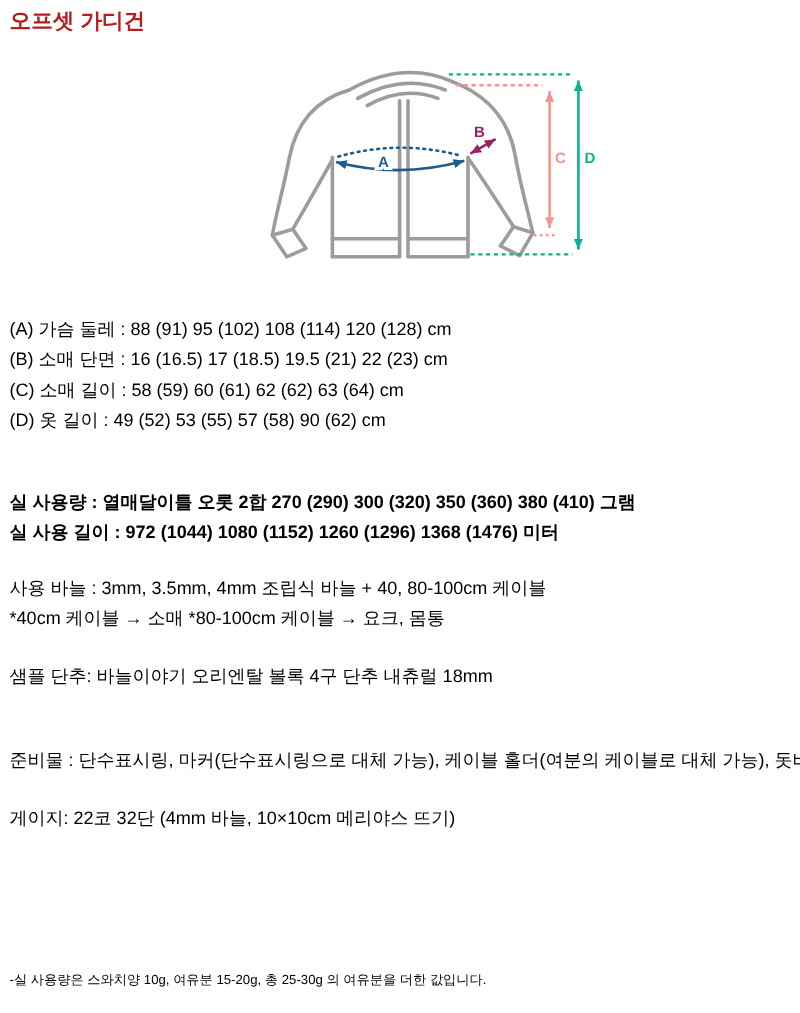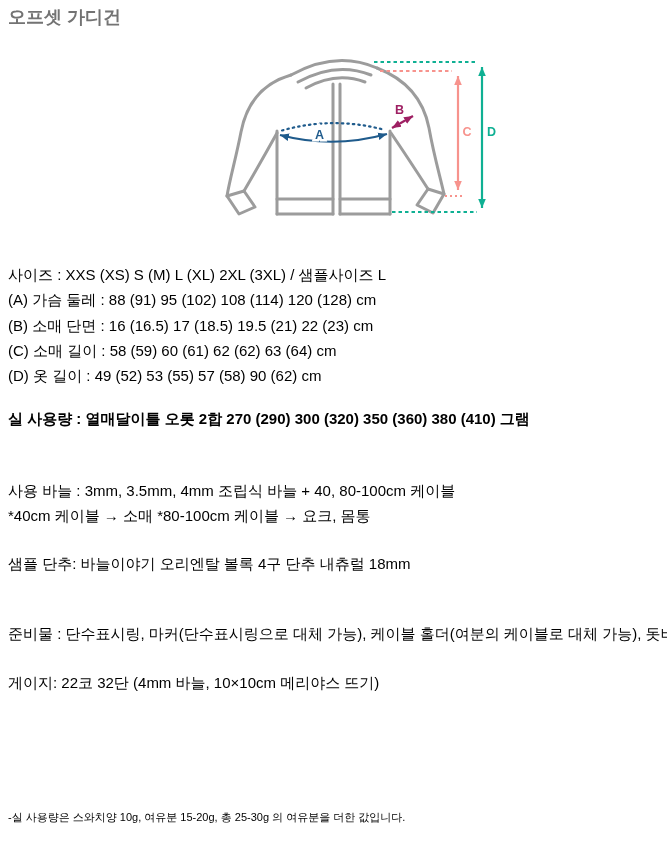--- a/index.html
+++ b/index.html
@@ -11,21 +11,21 @@
     font-family:"Liberation Sans","DejaVu Sans",sans-serif;
     color:#000;
     overflow:hidden;
   }
   .title{
     position:absolute;
     left:8px; top:5px;
     margin:0;
     font-size:18px;
     font-weight:700;
-    color:#737373;
+    color:#b91c1c;
   }
   .diagram{
     position:absolute;
     left:200px; top:52px;
     width:320px; height:180px;
   }
   .textblock{
     position:absolute;
     left:8px;
     margin:0;
@@ -125,29 +125,29 @@
       <g>
         <path d="M374,62 L477,62" stroke="#0fb093" stroke-width="2" fill="none" stroke-dasharray="3.5,3"></path>
         <path d="M392,212 L477,212" stroke="#0fb093" stroke-width="2" fill="none" stroke-dasharray="3.5,3"></path>
         <line x1="482" y1="67" x2="482" y2="208" stroke="#0fb093" stroke-width="2.2" marker-start="url(#m-teal-s)" marker-end="url(#m-teal-e)"></line>
         <text x="487" y="136" fill="#0fb093">D</text>
       </g>
     </svg>
   </div>
 
   <div class="textblock tb-specs">
-    <p>사이즈 : XXS (XS) S (M) L (XL) 2XL (3XL) / 샘플사이즈 L</p>
     <p>(A) 가슴 둘레 : 88 (91) 95 (102) 108 (114) 120 (128) cm</p>
     <p>(B) 소매 단면 : 16 (16.5) 17 (18.5) 19.5 (21) 22 (23) cm</p>
     <p>(C) 소매 길이 : 58 (59) 60 (61) 62 (62) 63 (64) cm</p>
     <p>(D) 옷 길이 : 49 (52) 53 (55) 57 (58) 90 (62) cm</p>
   </div>
 
   <div class="textblock tb-yarn">
     <p>실 사용량 : 열매달이틀 오롯 2합 270 (290) 300 (320) 350 (360) 380 (410) 그램</p>
+    <p>실 사용 길이 : 972 (1044) 1080 (1152) 1260 (1296) 1368 (1476) 미터</p>
   </div>
 
   <div class="textblock tb-needles">
     <p>사용 바늘 : 3mm, 3.5mm, 4mm 조립식 바늘 + 40, 80-100cm 케이블</p>
     <p>*40cm 케이블 → 소매 *80-100cm 케이블 → 요크, 몸통</p>
   </div>
 
   <div class="textblock tb-buttons">
     <p>샘플 단추: 바늘이야기 오리엔탈 볼록 4구 단추 내츄럴 18mm</p>
   </div>

